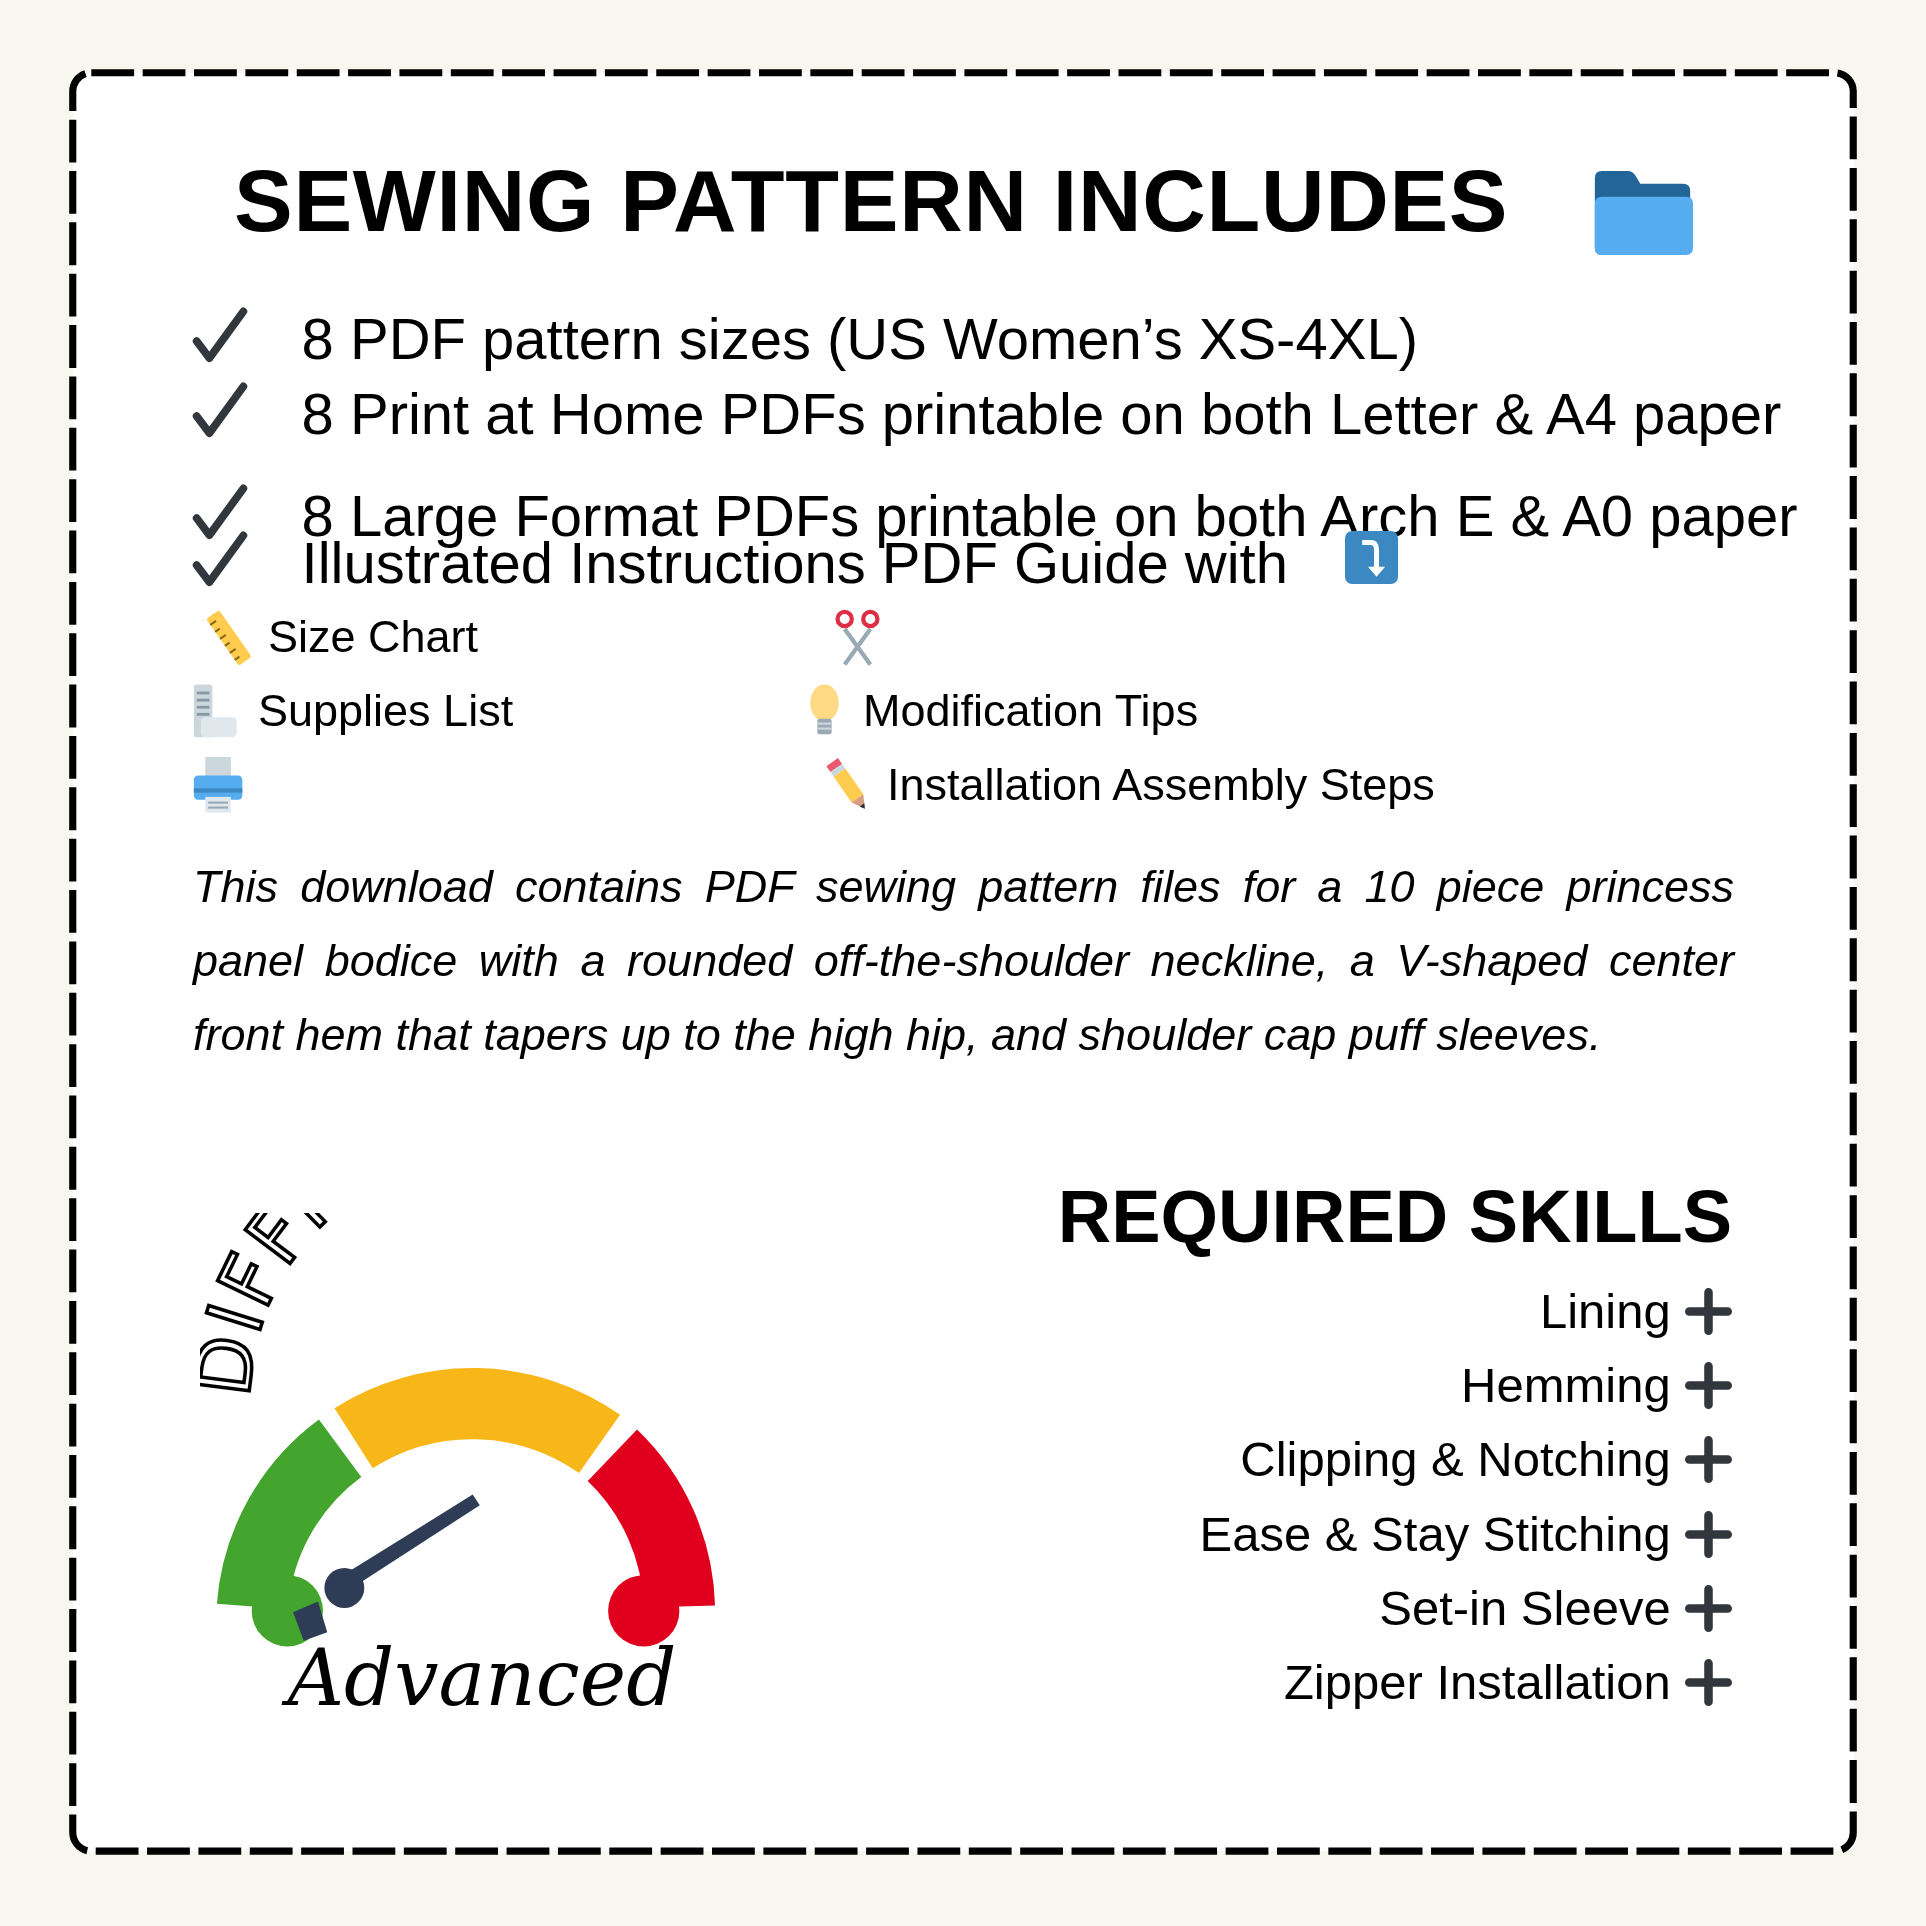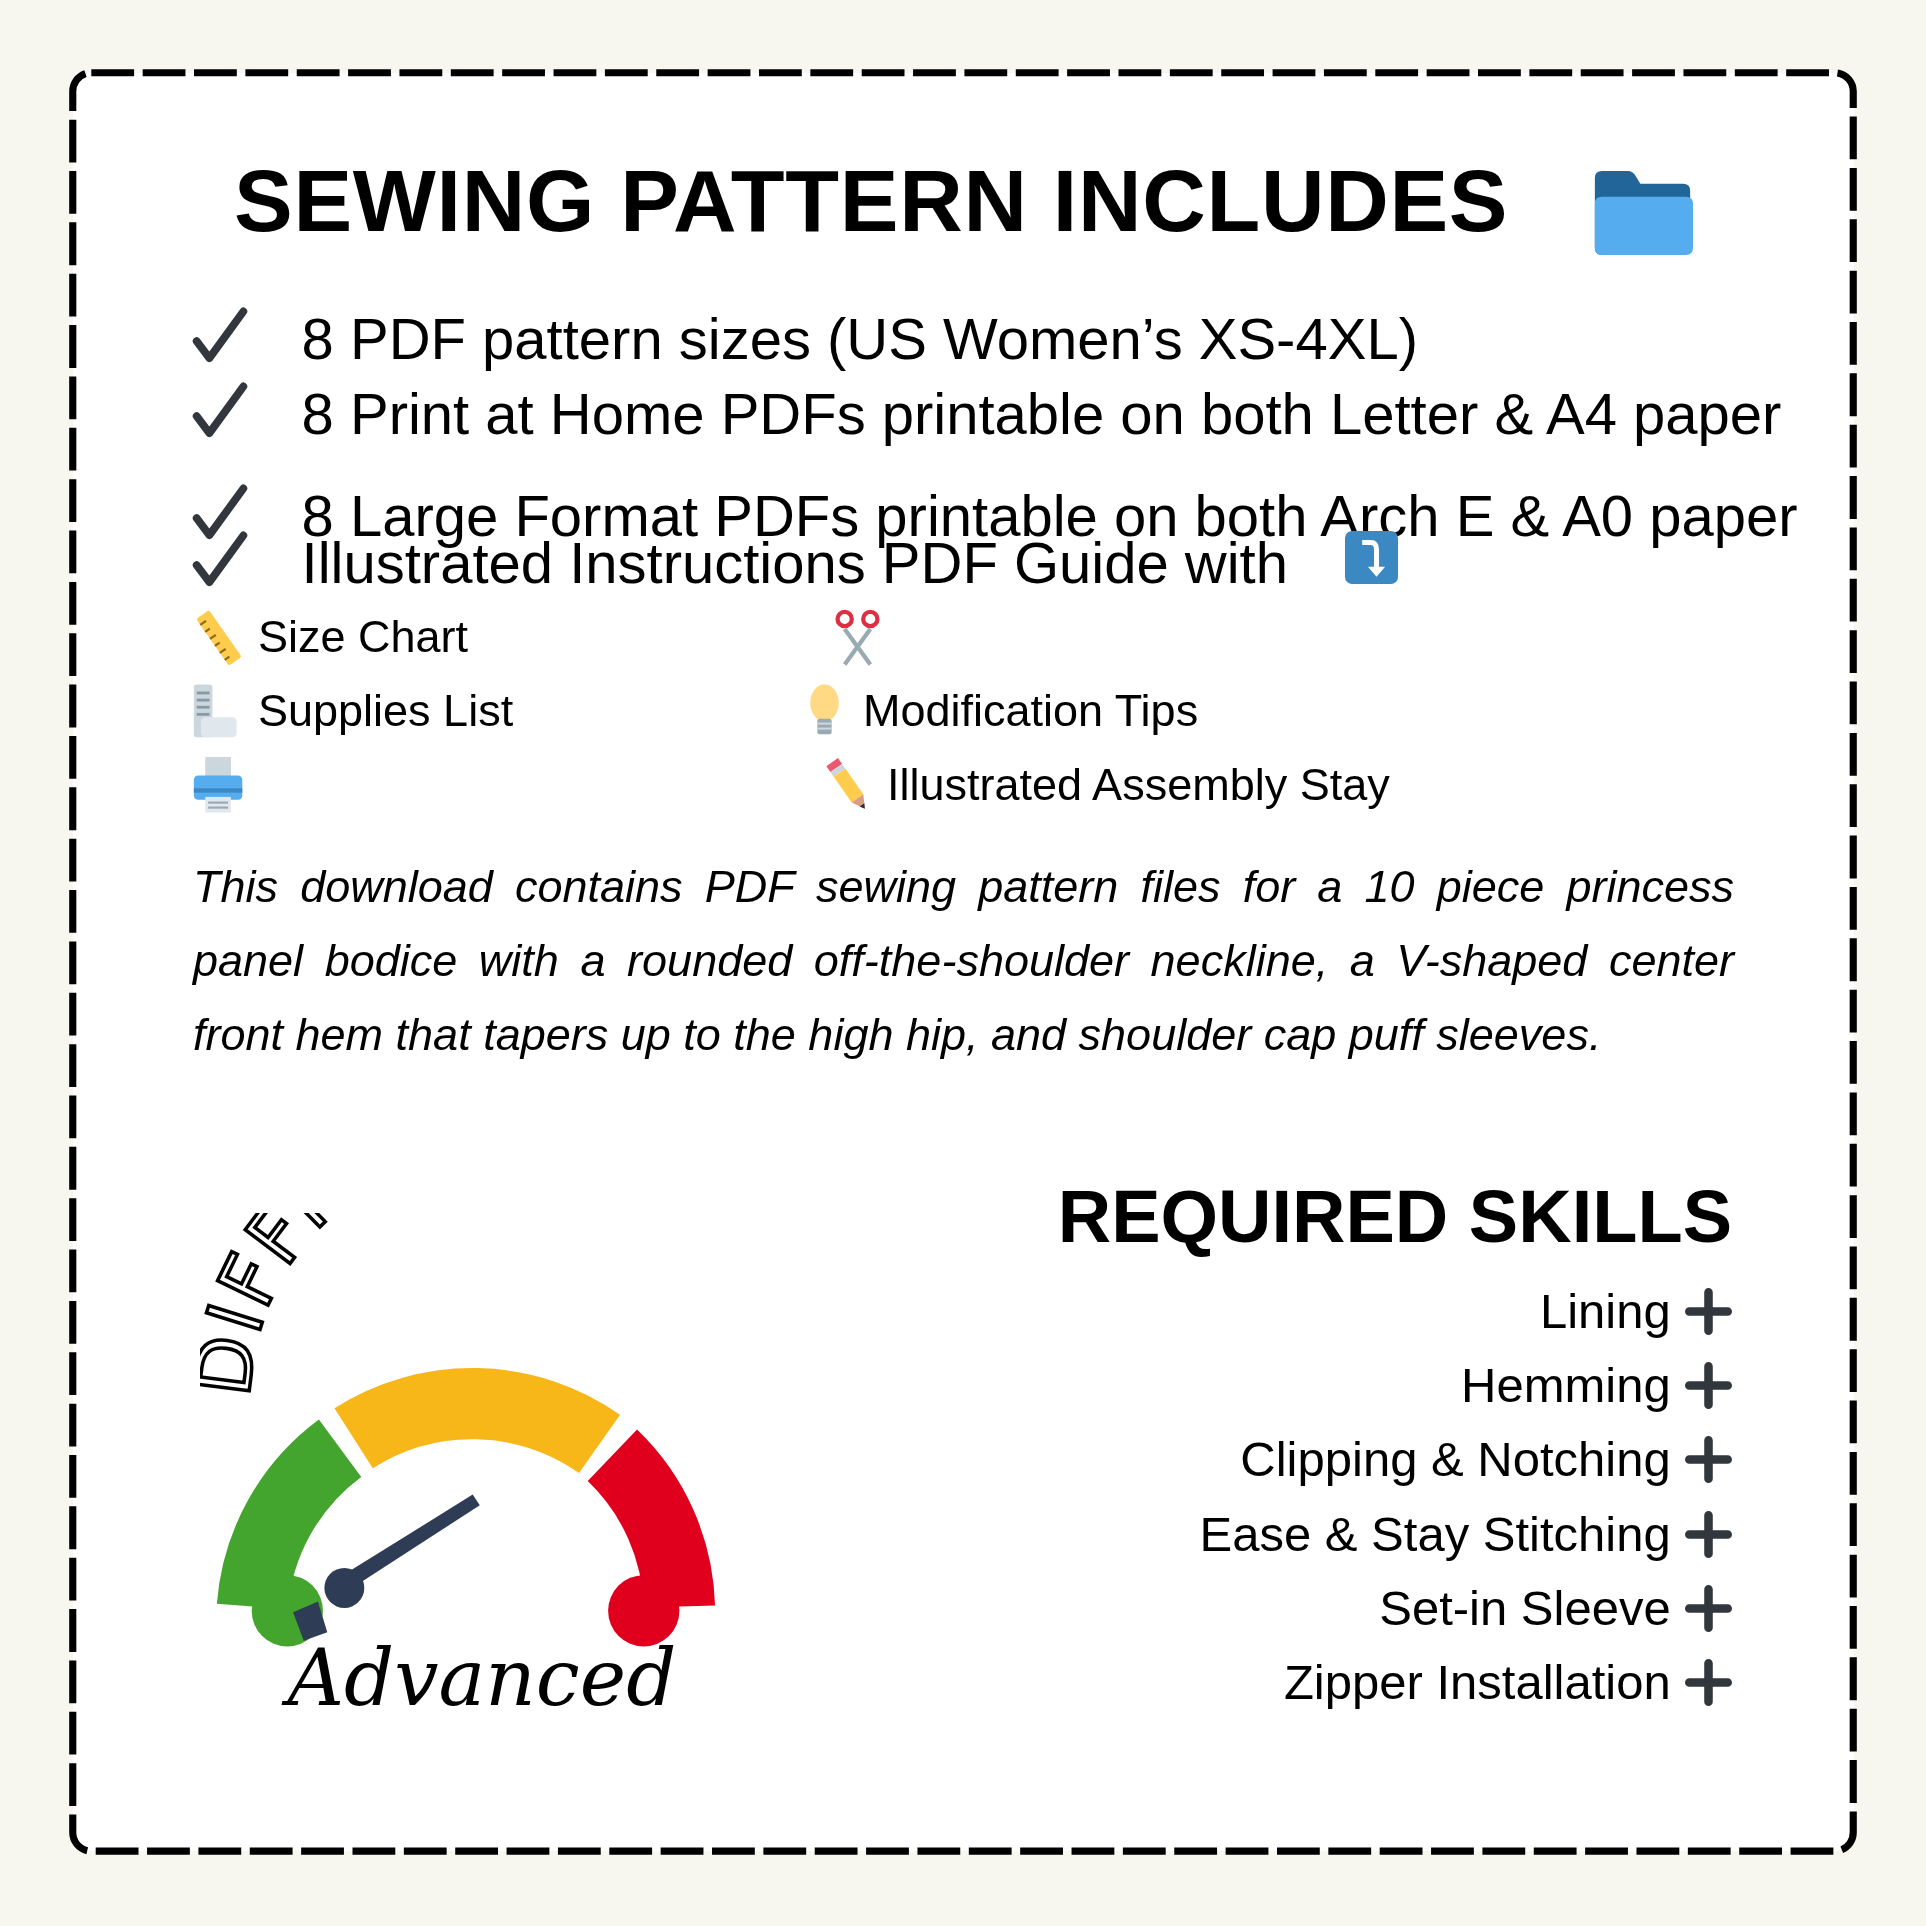--- a/index.html
+++ b/index.html
@@ -60,21 +60,21 @@
     </svg>
   <span>Illustrated Instructions PDF Guide with</span>
   <span class="arrow-box">
     <svg width="53" height="53" viewBox="0 0 74 74">
         <path d="M24 16 H36 Q44 16 44 26 V52" fill="none" stroke="#fff" stroke-width="7"></path>
         <path d="M32 50 L44 64 L56 50 Z" fill="#fff"></path>
       </svg>
   </span>
 </div>
 
-<div class="feat-row" style="left:191px; top:605px;text-align:right;">
+<div class="feat-row" style="left:201px; top:605px;text-align:right;">
   <svg class="feat-icon" viewBox="0 0 80 80">
       <g transform="rotate(-35 40 40)">
         <rect x="28" y="0" width="22" height="80" rx="3" fill="#ffcc4d"></rect>
         <g stroke="#8a6a16" stroke-width="3">
           <line x1="28" y1="10" x2="38" y2="10"></line>
           <line x1="28" y1="22" x2="36" y2="22"></line>
           <line x1="28" y1="34" x2="38" y2="34"></line>
           <line x1="28" y1="46" x2="36" y2="46"></line>
           <line x1="28" y1="58" x2="38" y2="58"></line>
           <line x1="28" y1="70" x2="36" y2="70"></line>
@@ -130,21 +130,21 @@
 <div class="feat-row" style="left:820px; top:753px;">
   <svg class="feat-icon" viewBox="0 0 80 80">
       <g transform="rotate(-35 40 40)">
         <rect x="30" y="0" width="20" height="10" fill="#ea596e"></rect>
         <rect x="30" y="10" width="20" height="8" fill="#ccd6dd"></rect>
         <rect x="30" y="18" width="20" height="44" fill="#ffcc4d"></rect>
         <polygon points="30,62 50,62 40,80" fill="#d99e82"></polygon>
         <polygon points="36,73 44,73 40,80" fill="#292f33"></polygon>
       </g>
     </svg>
-  <span>Illustrated Assembly Stay</span>
+  <span>Installation Assembly Steps</span>
 </div>
 
 <div class="para">This download contains PDF sewing pattern files for a 10 piece princess panel bodice with a rounded off-the-shoulder neckline, a V-shaped center front hem that tapers up to the high hip, and shoulder cap puff sleeves.</div>
 
 <svg class="gauge" viewBox="0 0 800 700">
   <defs>
     <path id="diffArc" d="M70 260 A330 330 0 0 1 760 260"></path>
   </defs>
   <text font-family="'DejaVu Sans', sans-serif" font-size="108" letter-spacing="4" fill="none" stroke="#000" stroke-width="5">
     <textPath href="#diffArc" id="diffText">DIFFICULTY</textPath>

